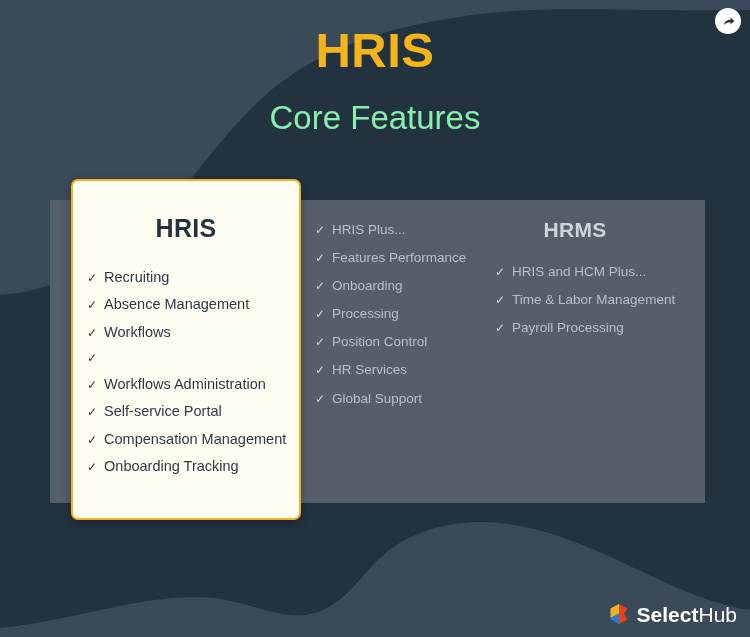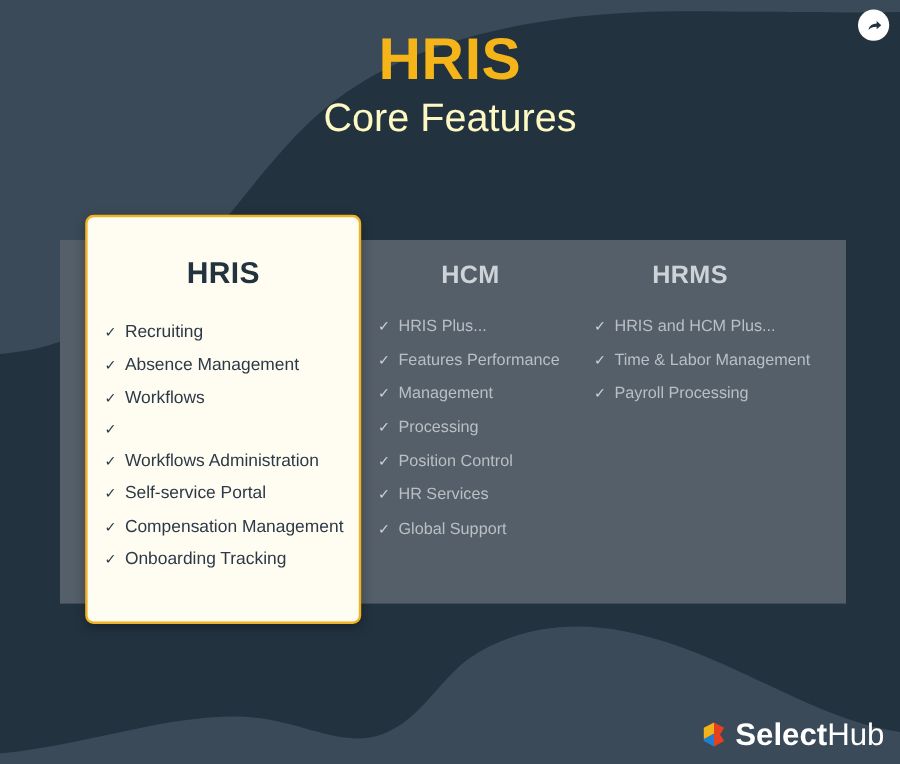--- a/index.html
+++ b/index.html
@@ -52,24 +52,24 @@
   }
   .title-main {
     margin-top: 22px;
     font-size: 49px;
     font-weight: bold;
     color: #f5b519;
     letter-spacing: 0.5px;
     line-height: 1.15;
   }
   .title-sub {
-    margin-top: 0;
+    margin-top: 20px;
     font-size: 33px;
     font-weight: normal;
-    color: #fef9c3;
+    color: #86efac;
     line-height: 1.2;
   }
 
   
   .panel {
     position: absolute;
     left: 50px;
     top: 200px;
     width: 655px;
     height: 303px;
@@ -167,21 +167,21 @@
     align-items: center;
     z-index: 35;
   }
   .brand-mark {
     width: 21px;
     height: 22px;
     margin-right: 7px;
     flex: none;
   }
   .brand-text {
-    font-size: 26px;
+    font-size: 21px;
     line-height: 1;
     color: #ffffff;
     white-space: nowrap;
   }
   .brand-text .b1 { font-weight: bold; }
   .brand-text .b2 { font-weight: normal; }
 </style>
 </head>
 <body>
 
@@ -208,33 +208,32 @@
   <div class="title-main">HRIS</div>
   <div class="title-sub">Core Features</div>
 </div>
 
 <div class="panel">
   <div class="panel-cols">
 
     <div class="col col-spacer"></div>
 
     <div class="col col-hcm">
-      <div class="col-heading">HCM</div>
       <ul class="feature-list">
         <li>
           <span class="chk">✓</span>
           <span>HRIS Plus...</span>
         </li>
         <li>
           <span class="chk">✓</span>
           <span>Features Performance</span>
         </li>
         <li>
           <span class="chk">✓</span>
-          <span>Management</span>
+          <span>Onboarding</span>
         </li>
         <li>
           <span class="chk">✓</span>
           <span>Processing</span>
         </li>
         <li>
           <span class="chk">✓</span>
           <span>Position Control</span>
         </li>
         <li>

